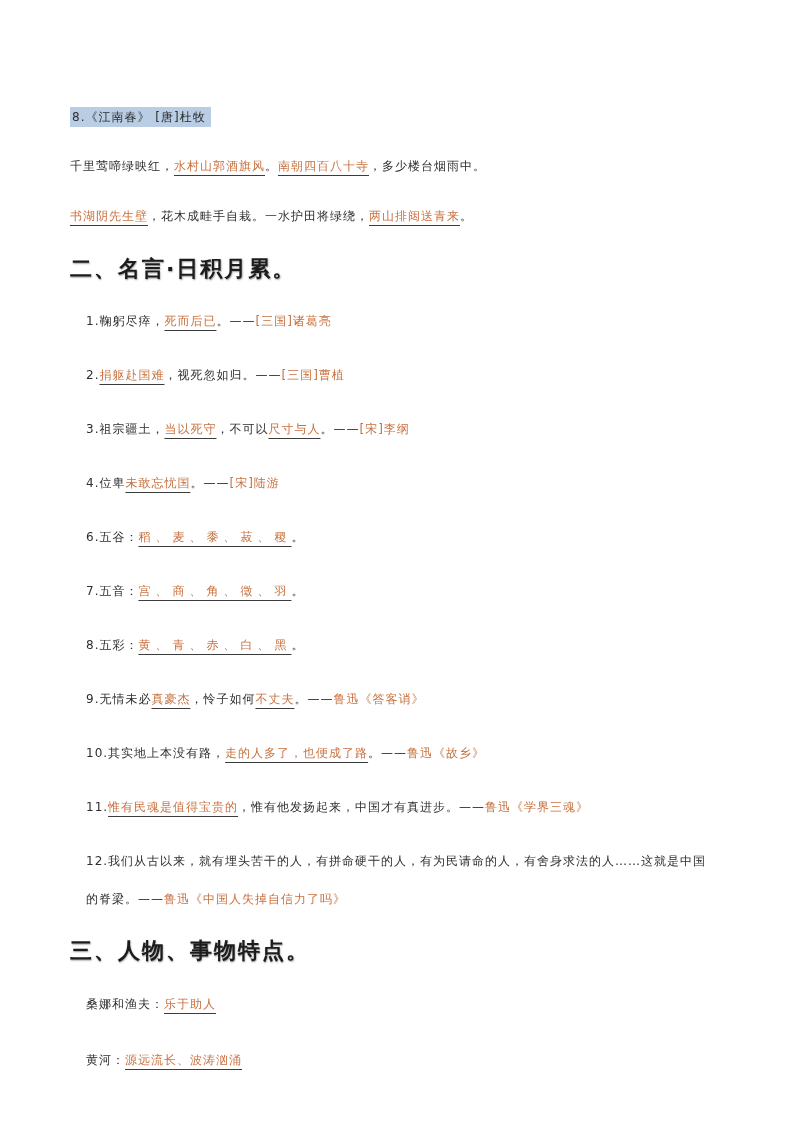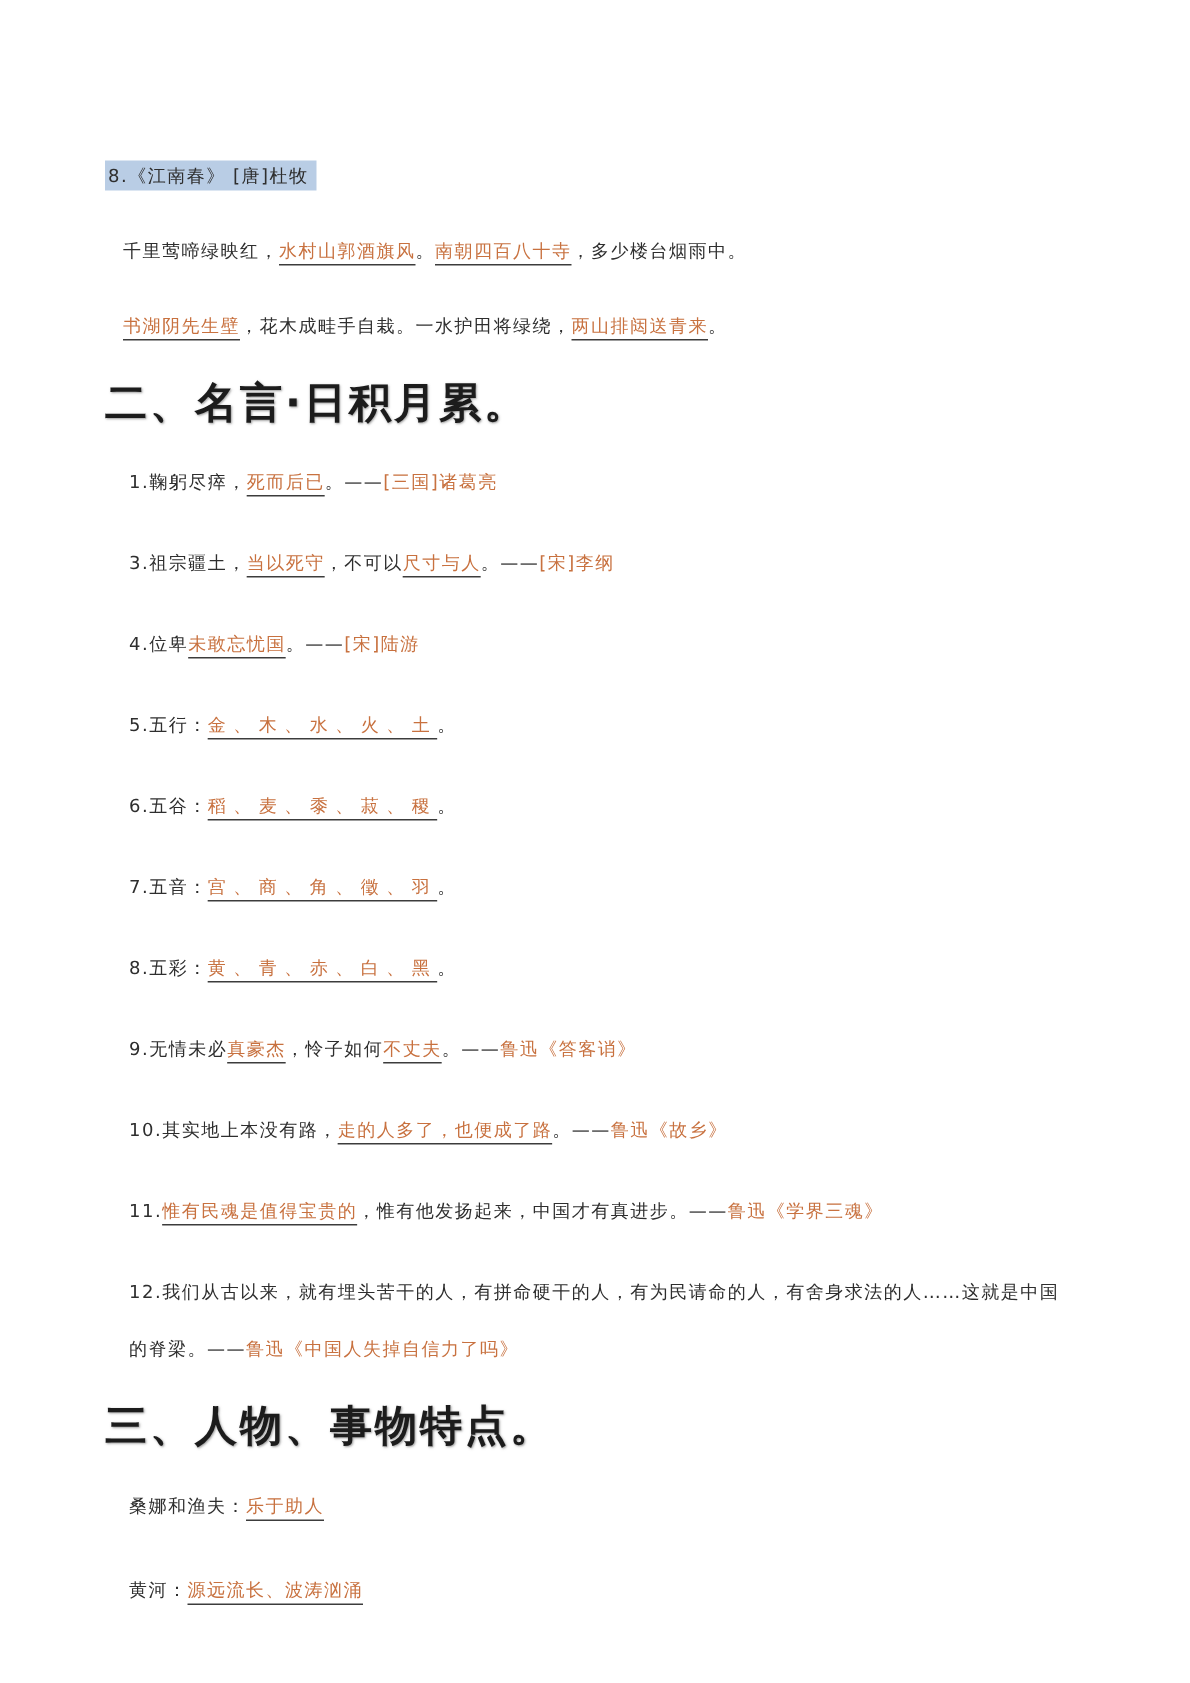--- a/index.html
+++ b/index.html
@@ -21,24 +21,24 @@
     padding: 98px 58px 20px 70px;
     background: #ffffff;
   }
   .block {
     font-size: 12px;
     line-height: 38px;
     letter-spacing: 1px;
     color: #2e2e2e;
   }
   .block-title  { margin: 0 0 12px 0; }
-  .block-para   { margin: 0 0 12px 12px; }
+  .block-para   { margin: 0 0 12px 0; font-family: Liberation Mono, monospace; }
   .block-heading {
     margin: 16px 0 14px 0;
-    font-size: 28px;
+    font-size: 22px;
     font-weight: bold;
     line-height: 34px;
   }
   .block-item { margin: 16px; }
   .block-pair { margin: 16px; line-height: 40px; }
 
   .seg-plain  { color: #2e2e2e; }
   .seg-accent { color: #c8713f; }
   .seg-accent-underline {
     color: #c8713f;
@@ -61,23 +61,23 @@
 </head>
 <body>
 
 <main class="page">
   <div>
       <div class="block block-title"><span class="seg-highlight">8.《江南春》 [唐]杜牧</span></div>
       <div class="block block-para"><span class="seg-plain">千里莺啼绿映红，</span><span class="seg-accent-underline">水村山郭酒旗风</span><span class="seg-plain">。</span><span class="seg-accent-underline">南朝四百八十寺</span><span class="seg-plain">，多少楼台烟雨中。</span></div>
       <div class="block block-para"><span class="seg-accent-underline">书湖阴先生壁</span><span class="seg-plain">，花木成畦手自栽。一水护田将绿绕，</span><span class="seg-accent-underline">两山排闼送青来</span><span class="seg-plain">。</span></div>
       <div class="block block-heading"><span class="seg-heading-text">二、名言·日积月累。</span></div>
       <div class="block block-item"><span class="seg-plain">1.鞠躬尽瘁，</span><span class="seg-accent-underline">死而后已</span><span class="seg-plain">。——</span><span class="seg-accent">[三国]诸葛亮</span></div>
+      <div class="block block-item"><span class="seg-plain">2.</span><span class="seg-accent-underline">捐躯赴国难</span><span class="seg-plain">，视死忽如归。——</span><span class="seg-accent">[三国]曹植</span></div>
       <div class="block block-item"><span class="seg-plain">3.祖宗疆土，</span><span class="seg-accent-underline">当以死守</span><span class="seg-plain">，不可以</span><span class="seg-accent-underline">尺寸与人</span><span class="seg-plain">。——</span><span class="seg-accent">[宋]李纲</span></div>
       <div class="block block-item"><span class="seg-plain">4.位卑</span><span class="seg-accent-underline">未敢忘忧国</span><span class="seg-plain">。——</span><span class="seg-accent">[宋]陆游</span></div>
-      <div class="block block-item"><span class="seg-plain">5.五行：</span><span class="seg-accent-underline seg-spread">金、木、水、火、土</span><span class="seg-plain">。</span></div>
       <div class="block block-item"><span class="seg-plain">6.五谷：</span><span class="seg-accent-underline seg-spread">稻、麦、黍、菽、稷</span><span class="seg-plain">。</span></div>
       <div class="block block-item"><span class="seg-plain">7.五音：</span><span class="seg-accent-underline seg-spread">宫、商、角、徵、羽</span><span class="seg-plain">。</span></div>
       <div class="block block-item"><span class="seg-plain">8.五彩：</span><span class="seg-accent-underline seg-spread">黄、青、赤、白、黑</span><span class="seg-plain">。</span></div>
       <div class="block block-item"><span class="seg-plain">9.无情未必</span><span class="seg-accent-underline">真豪杰</span><span class="seg-plain">，怜子如何</span><span class="seg-accent-underline">不丈夫</span><span class="seg-plain">。——</span><span class="seg-accent">鲁迅《答客诮》</span></div>
       <div class="block block-item"><span class="seg-plain">10.其实地上本没有路，</span><span class="seg-accent-underline">走的人多了，也便成了路</span><span class="seg-plain">。——</span><span class="seg-accent">鲁迅《故乡》</span></div>
       <div class="block block-item"><span class="seg-plain">11.</span><span class="seg-accent-underline">惟有民魂是值得宝贵的</span><span class="seg-plain">，惟有他发扬起来，中国才有真进步。——</span><span class="seg-accent">鲁迅《学界三魂》</span></div>
       <div class="block block-item"><span class="seg-plain">12.我们从古以来，就有埋头苦干的人，有拼命硬干的人，有为民请命的人，有舍身求法的人……这就是中国的脊梁。——</span><span class="seg-accent">鲁迅《中国人失掉自信力了吗》</span></div>
       <div class="block block-heading"><span class="seg-heading-text">三、人物、事物特点。</span></div>
       <div class="block block-pair"><span class="seg-plain">桑娜和渔夫：</span><span class="seg-accent-underline">乐于助人</span></div>
       <div class="block block-pair"><span class="seg-plain">黄河：</span><span class="seg-accent-underline">源远流长、波涛汹涌</span></div>

